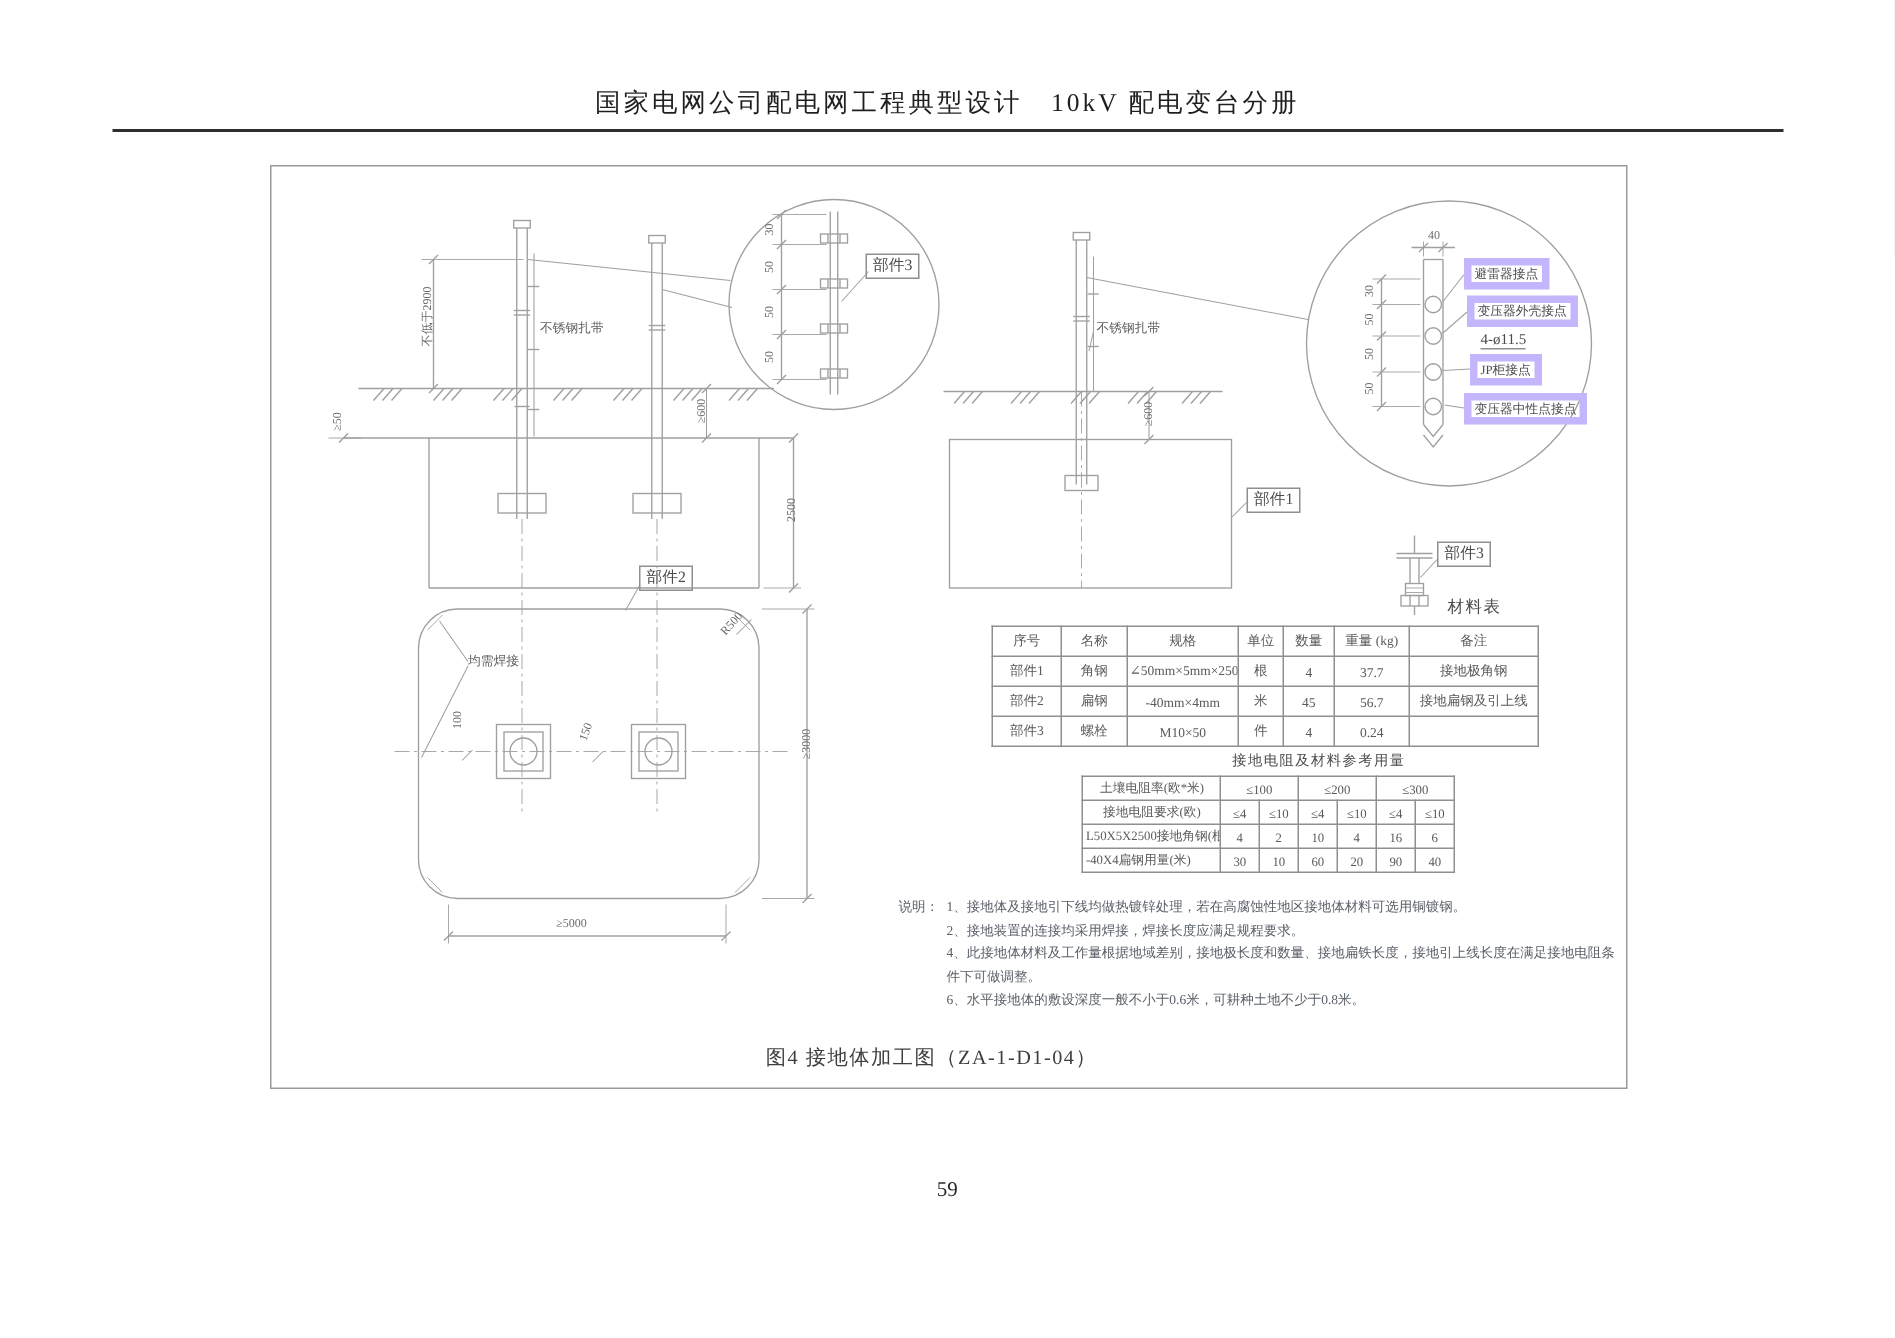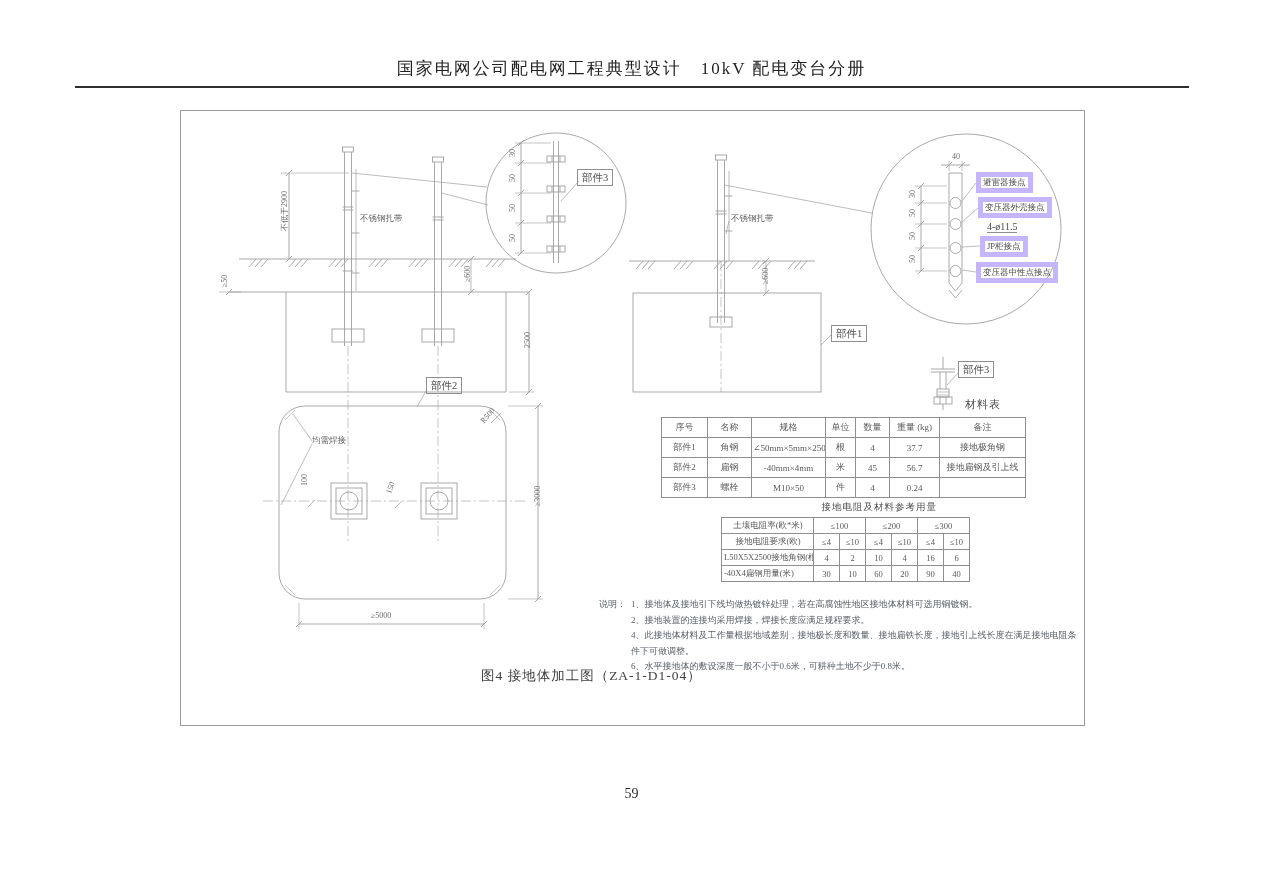--- a/index.html
+++ b/index.html
@@ -23,21 +23,21 @@
   table.dwg{border-collapse:collapse;table-layout:fixed;margin-left:40px;}
   table.dwg td,table.dwg th{border:1px solid #8f8f8f;font-weight:normal;color:#5a5a5a;
         text-align:center;overflow:hidden;white-space:nowrap;}
   table.mat td,table.mat th{font-size:9px;height:19px;padding:0 1px;}
   table.res td,table.res th{font-size:8.5px;height:15px;padding:0 1px;}
   .mat-wrap{position:absolute;left:440px;top:286px;width:380px;}
   .res-wrap{position:absolute;left:500px;top:390px;width:256px;}
   .notes{position:absolute;left:418px;top:486px;width:482px;display:flex;
         font-size:9px;line-height:15.5px;color:#5a6069;}
   .notes .nlabel{flex:0 0 32px;}
-  .caption{position:absolute;left:300px;top:556px;width:280px;
+  .caption{position:absolute;left:300px;top:585px;width:280px;text-align:center;
         font-size:13.5px;color:#3e3e3e;letter-spacing:1px;}
   .pageno{position:absolute;top:786px;left:0;width:100%;text-align:center;
         font-size:14px;color:#2a2a2a;}
 </style>
 </head>
 <body>
 
 <div class="page">
 
   <div class="header-title">国家电网公司配电网工程典型设计　10kV 配电变台分册</div>

